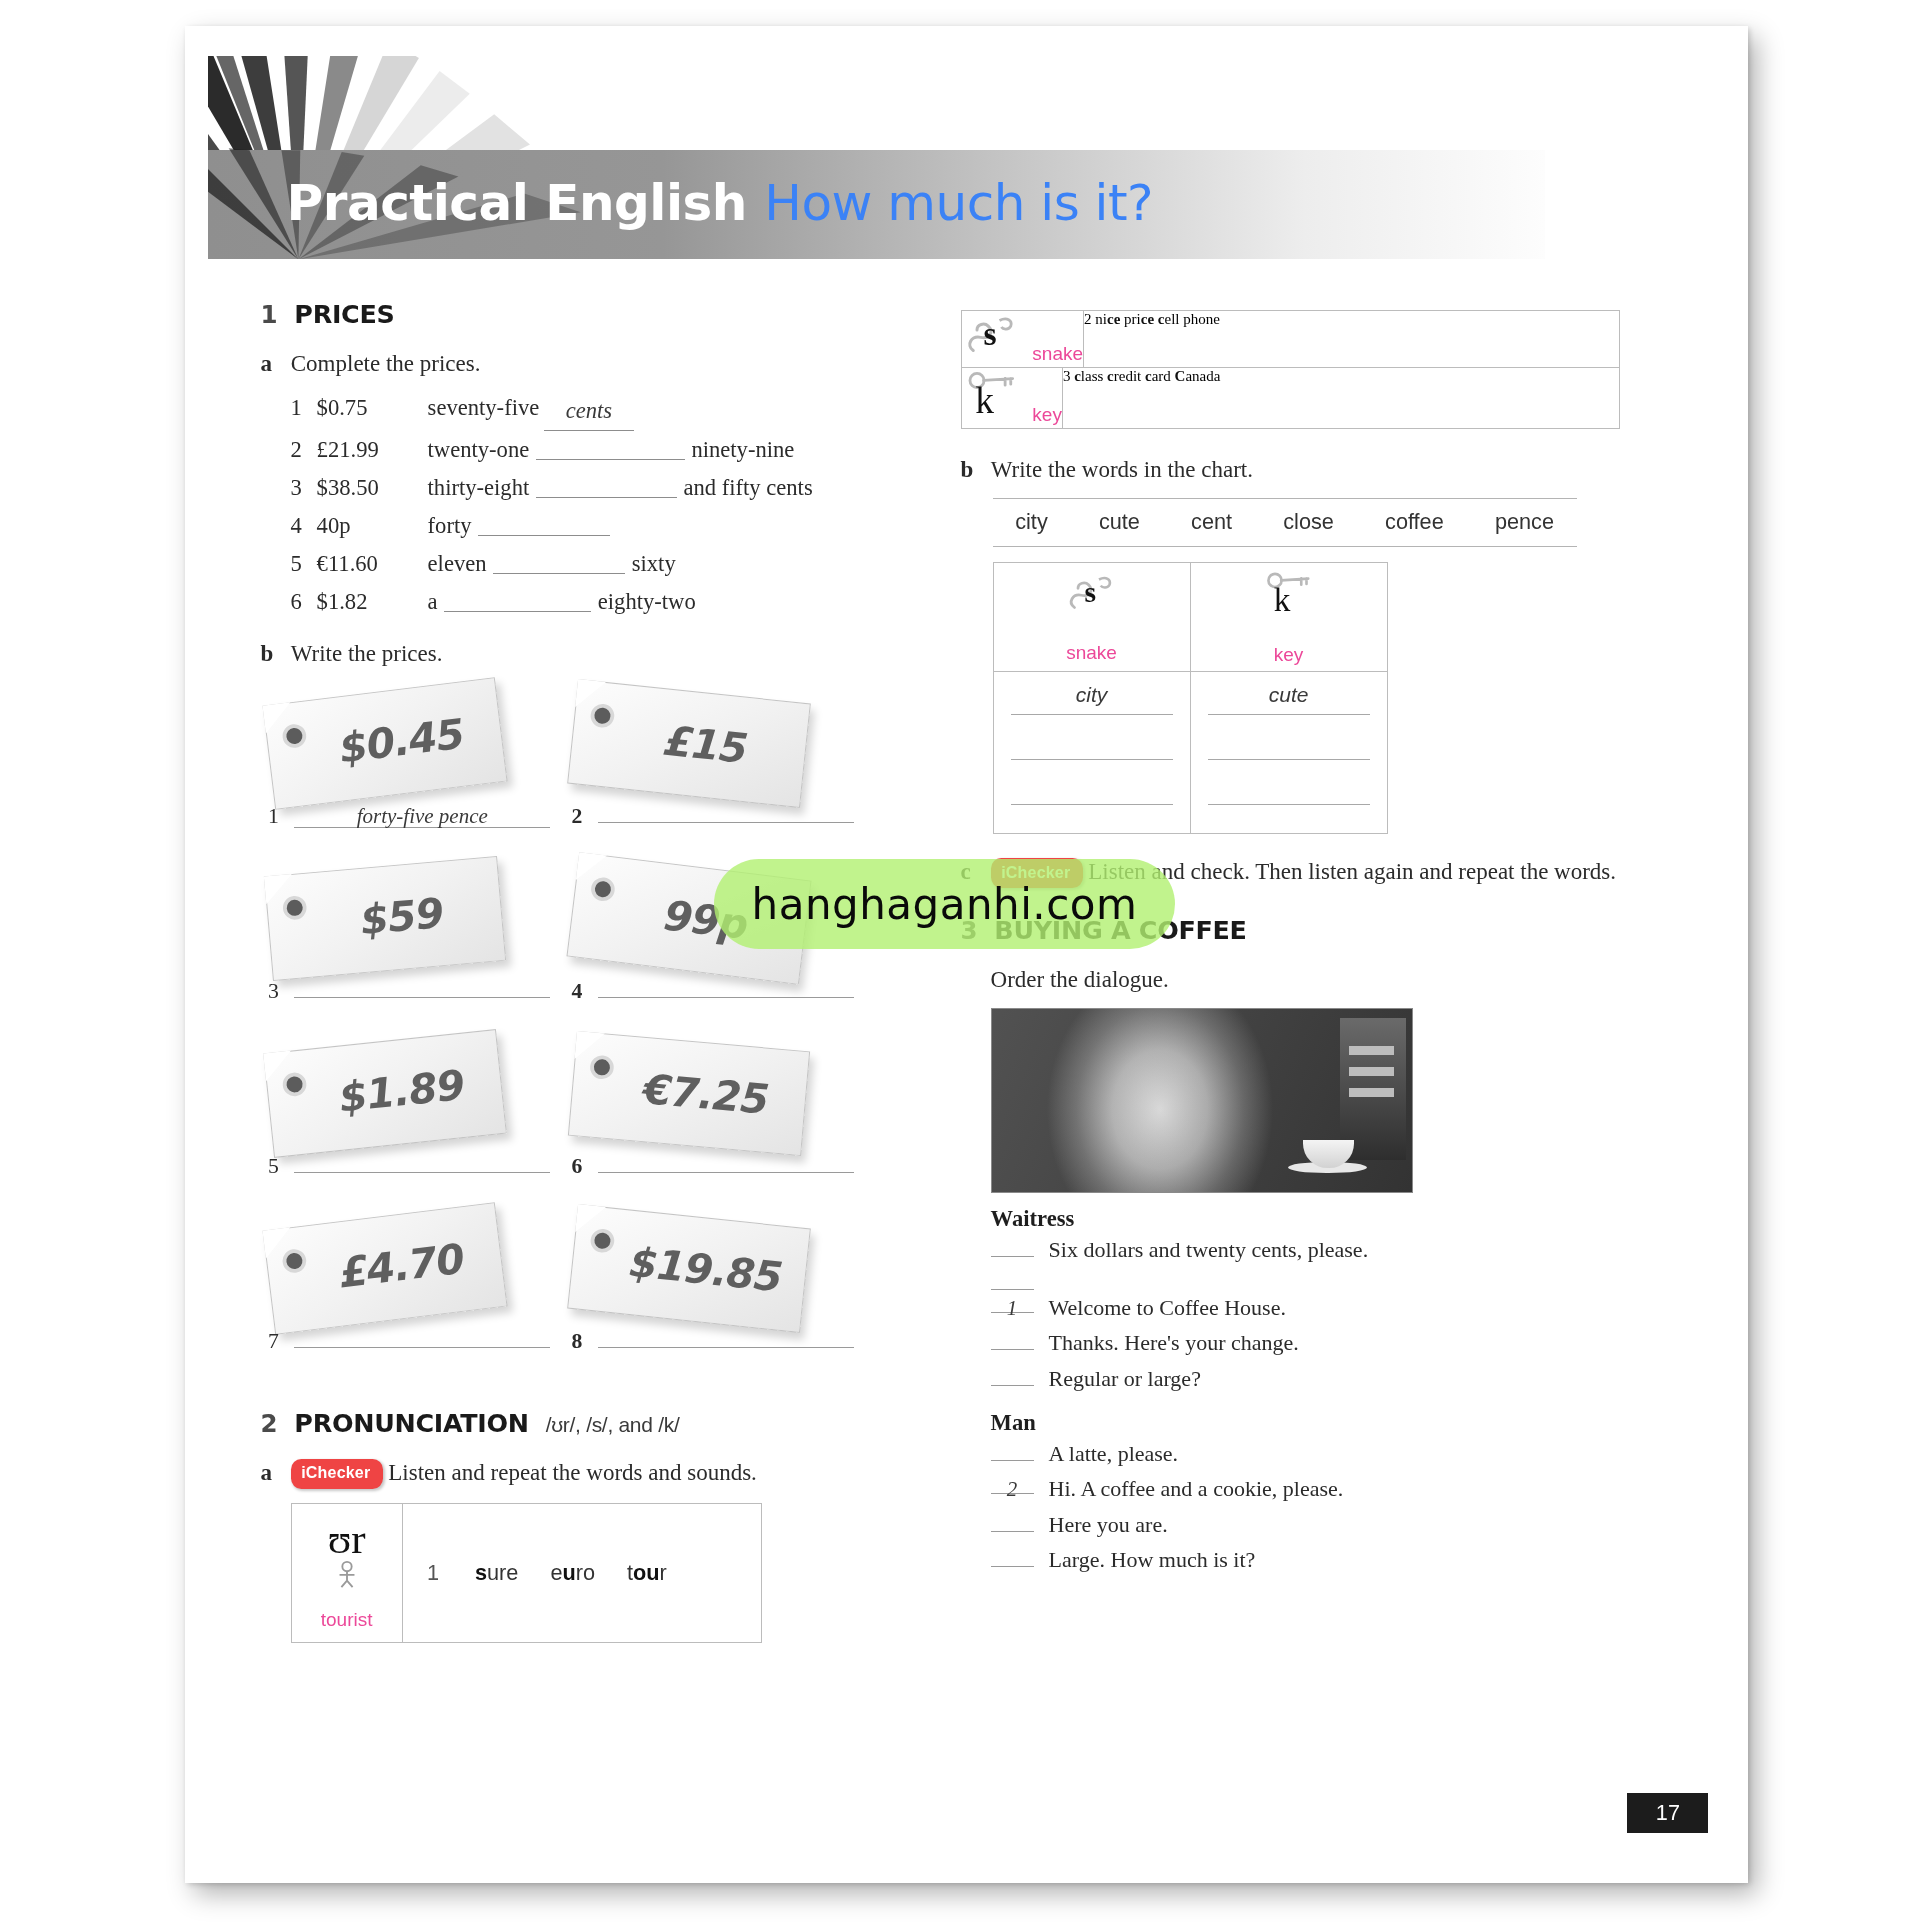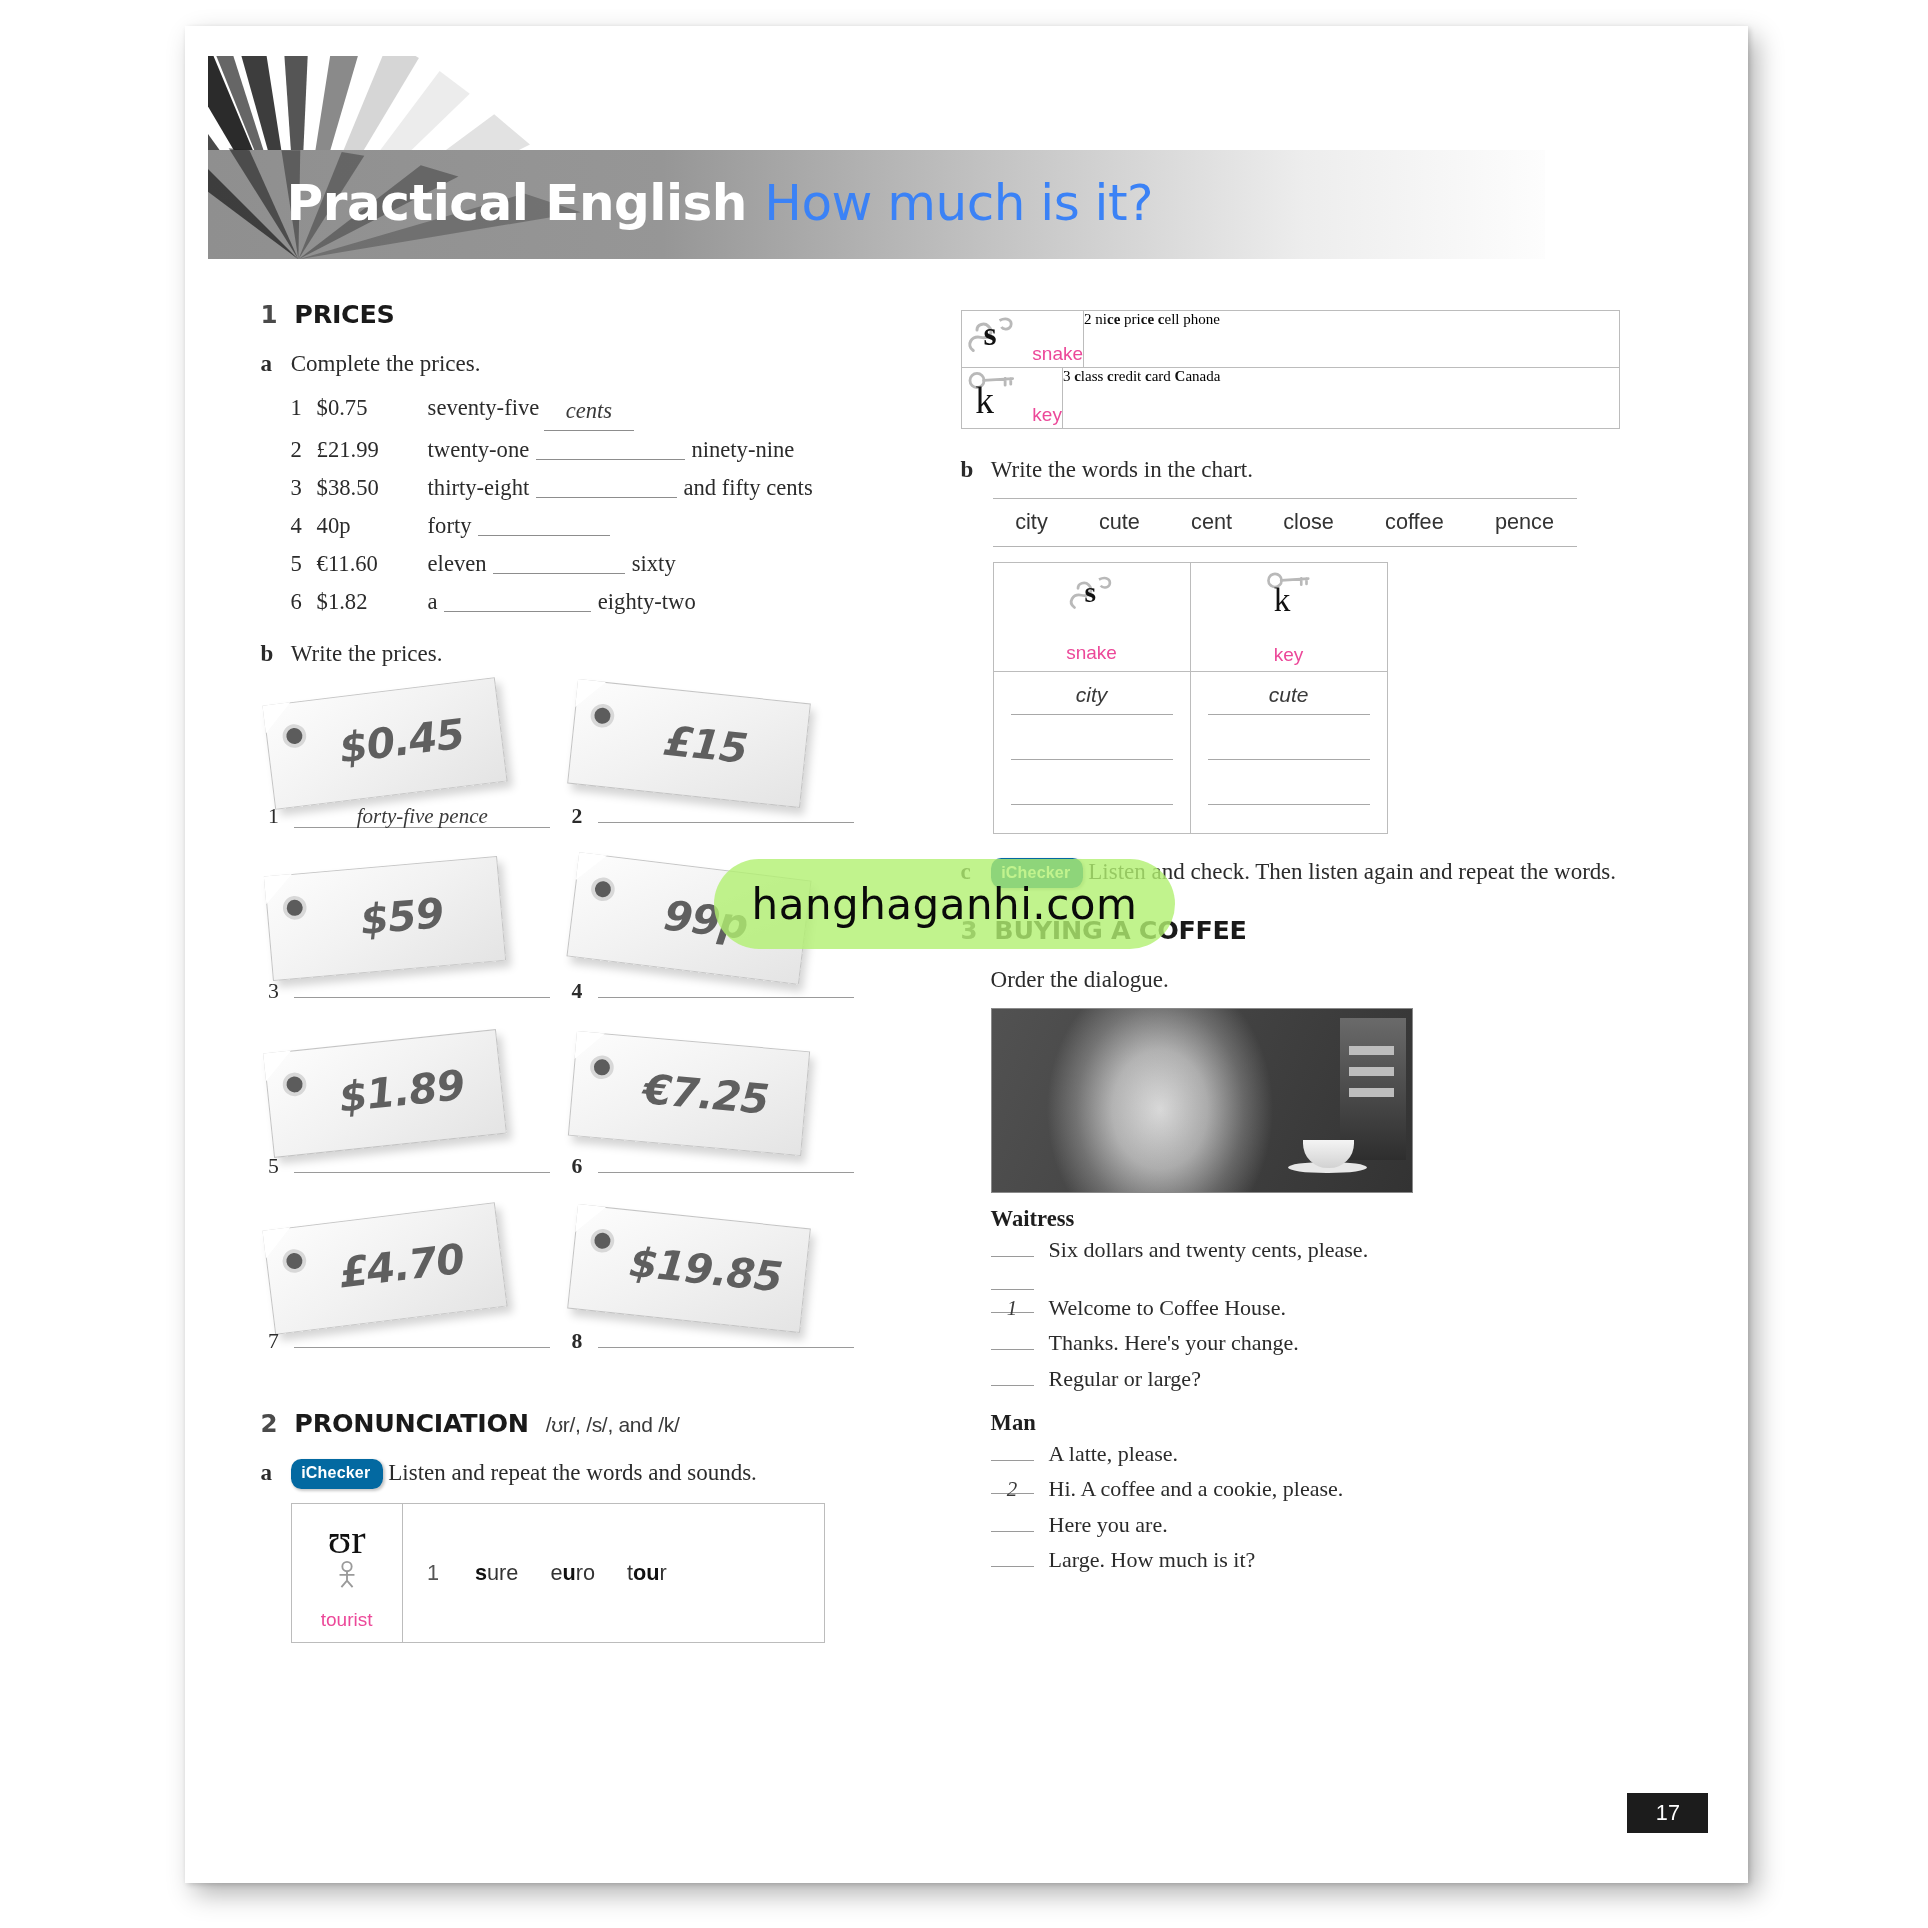--- a/index.html
+++ b/index.html
@@ -162,21 +162,21 @@
   }
   .chart2 .body { padding:11.3px 17px 15px; }
   .chart2 .row {
     border-bottom:1.2px solid #a8a8a8; height:32px; margin-bottom:13px;
     text-align:center; font-family:"Liberation Sans",sans-serif;
     font-style:italic; font-size:21px; color:#3a3a3a;
   }
 
   
   .ichk {
-    display:inline-block; background:#0369a1; color:#fff;
+    display:inline-block; background:#ef4444; color:#fff;
     font-family:"Liberation Sans",sans-serif; font-weight:bold;
     font-size:16px; padding:3.8px 12.2px 3.8px 10.4px; border-radius:10.4px;
     vertical-align:1.9px; letter-spacing:0.2px;
     box-shadow:1.9px 1.9px 2.8px rgba(0,0,0,.22);
   }
 
   
   .photo {
     width:422px; height:185px; margin-top:11.3px;
     background:
@@ -420,21 +420,21 @@
       </div>
 
       <div class="task" style="margin-top:19px;">
         <span class="lt">a</span>
         <span class="tx">
           <span class="ichk">iChecker</span>
           <span>Listen and repeat the words and sounds.</span>
         </span>
       </div>
 
-      <div class="ptable" style="margin-left:30px; margin-top:13px; width:534px;">
+      <div class="ptable" style="margin-left:30px; margin-top:13px; width:471px;">
         <div class="cell-icon">
           <span class="sym">ʊr</span>
           <svg width="38" height="28" viewBox="0 0 40 30">
             <circle cx="20" cy="7" r="5" fill="none" stroke="#9a9a9a" stroke-width="2"></circle>
             <path d="M20 12 L20 22 M12 16 L28 16 M20 22 L14 29 M20 22 L26 29" stroke="#9a9a9a" stroke-width="2" fill="none"></path>
           </svg>
           <span class="ic-label">tourist</span>
         </div>
         <div class="cell-words">
           <span class="rn">1</span>

